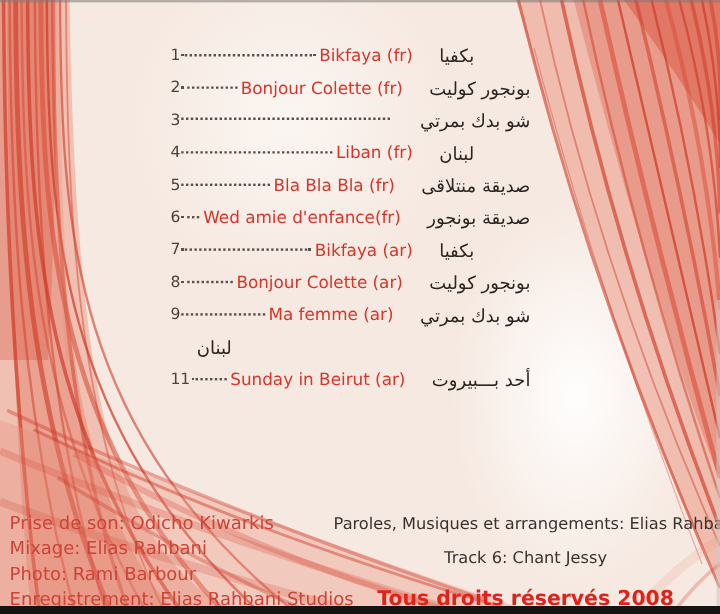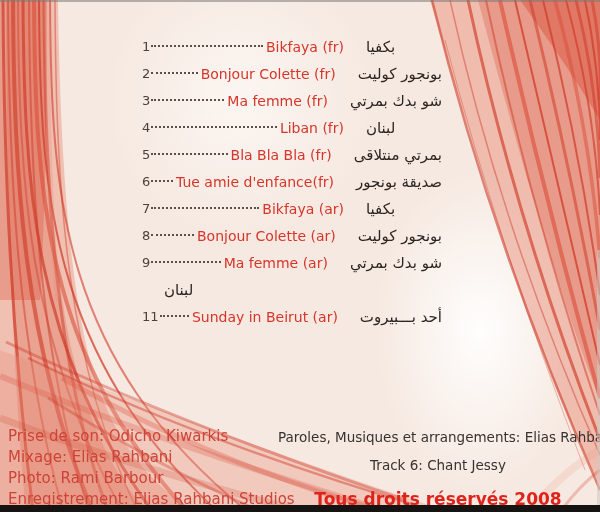--- a/index.html
+++ b/index.html
@@ -111,45 +111,44 @@
         <span class="num">2</span>
         <span class="dots"></span>
         <span class="title">Bonjour Colette (fr)</span>
       </div>
       <span class="arabic">بونجور كوليت</span>
     </div>
       <div class="track-row">
       <div class="latin">
         <span class="num">3</span>
         <span class="dots"></span>
-        <span class="title">Ma femme (fr)</span>
       </div>
       <span class="arabic">شو بدك بمرتي</span>
     </div>
       <div class="track-row">
       <div class="latin">
         <span class="num">4</span>
         <span class="dots"></span>
         <span class="title">Liban (fr)</span>
       </div>
       <span class="arabic">لبنان</span>
     </div>
       <div class="track-row">
       <div class="latin">
         <span class="num">5</span>
         <span class="dots"></span>
         <span class="title">Bla Bla Bla (fr)</span>
       </div>
-      <span class="arabic">بمرتي منتلاقى</span>
+      <span class="arabic">صديقة منتلاقى</span>
     </div>
       <div class="track-row">
       <div class="latin">
         <span class="num">6</span>
         <span class="dots"></span>
-        <span class="title">Tue amie d'enfance(fr)</span>
+        <span class="title">Wed amie d'enfance(fr)</span>
       </div>
       <span class="arabic">صديقة بونجور</span>
     </div>
       <div class="track-row">
       <div class="latin">
         <span class="num">7</span>
         <span class="dots"></span>
         <span class="title">Bikfaya (ar)</span>
       </div>
       <span class="arabic">بكفيا</span>

